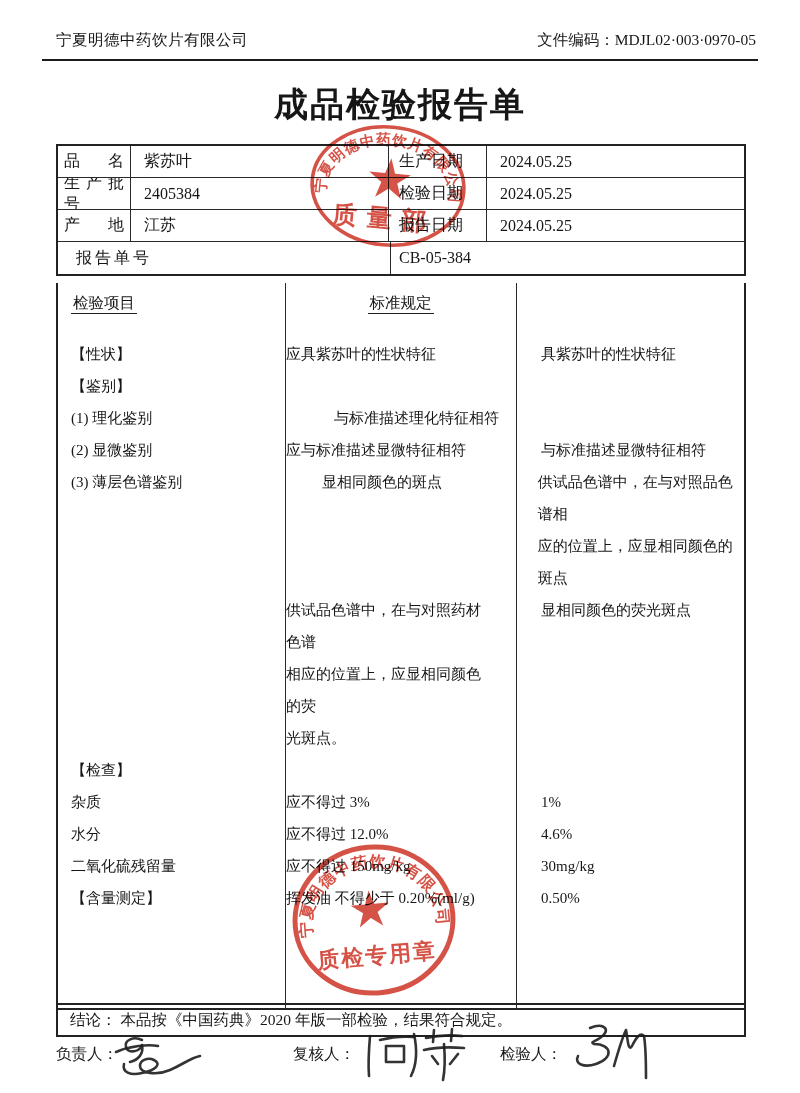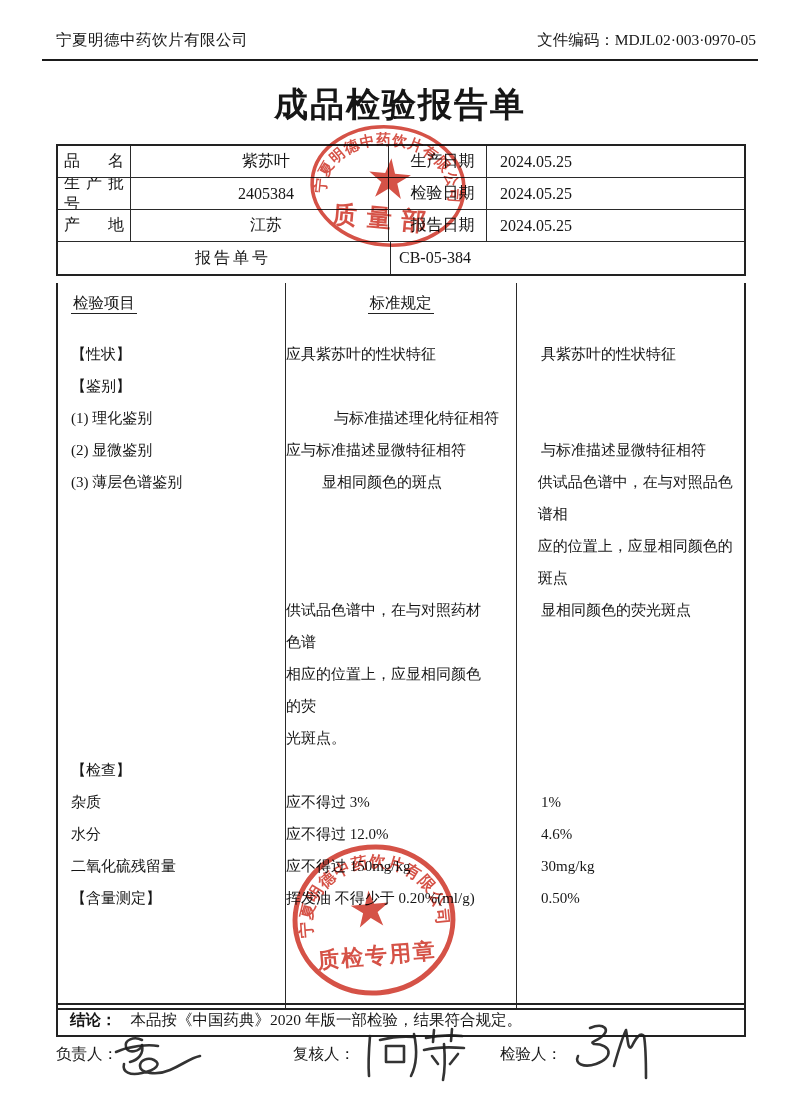--- a/index.html
+++ b/index.html
@@ -13,21 +13,21 @@
   .header-rule { position:absolute; left:42px; top:59px; width:716px; height:2px; background:#1b1b1b; }
 
   .title { position:absolute; left:0; top:82px; width:100%; text-align:center;
            font-size:34px; font-weight:bold; letter-spacing:2px; }
 
   
   .info-table { position:absolute; left:56px; top:144px; width:690px; border:2px solid #222; background:transparent; }
   .ir { display:grid; grid-template-columns:73px 258px 98px 1fr; height:32px; border-bottom:1px solid #2a2a2a; }
   .ir.last { grid-template-columns:333px 1fr; border-bottom:none; }
   .cell { display:flex; align-items:center; font-size:16px; overflow:hidden; }
-  .cell.rb { border-right:1px solid #2a2a2a;justify-content:center; }
+  .cell.rb { border-right:1px solid #2a2a2a; }
   .lblj { padding:0 6px; }
   .lblj .jl { width:100%; text-align:justify; text-align-last:justify; }
   .val1 { padding-left:13px; }
   .lbl2 { padding-left:10px; }
   .val2 { padding-left:13px; }
   .rlabel { padding-left:18px; letter-spacing:3px; }
   .rvalue { padding-left:8px; }
 
   
   .main-table { position:absolute; left:56px; top:283px; width:690px; height:727px;
@@ -42,21 +42,21 @@
   .spec-body { position:absolute; left:0; top:55px; width:100%; }
   .tr { display:flex; align-items:flex-start; }
   .td { font-size:15px; line-height:32px; white-space:pre-line; }
   .td1 { width:227px; padding-left:13px; }
   .td2 { width:231px; padding-left:13px; padding-right:8px; }
   .td3 { width:228px; padding-left:13px;margin-left:36px; }
 
   
   .conclusion { position:absolute; left:56px; top:1003px; width:690px; height:34px;
                 border:2px solid #222; display:flex; align-items:center; padding-left:12px; font-size:15.5px; }
-  .conclusion .b { font-weight:bold; margin-right:14px; }
+  .conclusion .b { font-weight:normal; margin-right:4px; }
 
   
   .sg { position:absolute; top:1044px; font-size:15.5px; }
   .sg1 { left:56px; } .sg2 { left:293px; } .sg3 { left:500px; }
   .sigsvg { position:absolute; }
   .sigsvg path { fill:none; stroke:#1d1d1d; stroke-width:2.6; stroke-linecap:round; stroke-linejoin:round; opacity:.9; }
 
   
   .stamp { position:absolute; mix-blend-mode:multiply; opacity:.88; }
   .stamp-top { left:303px; top:116px; transform:rotate(5deg); }

